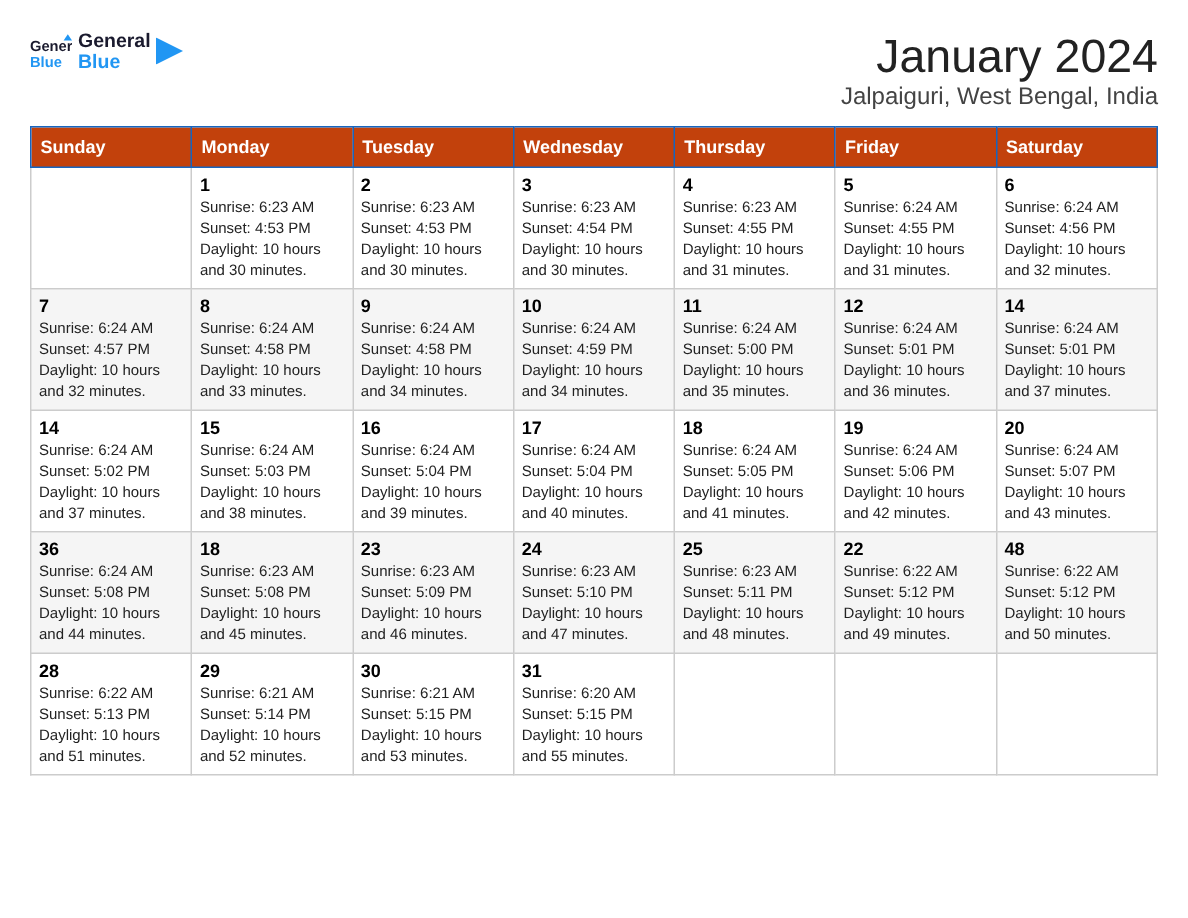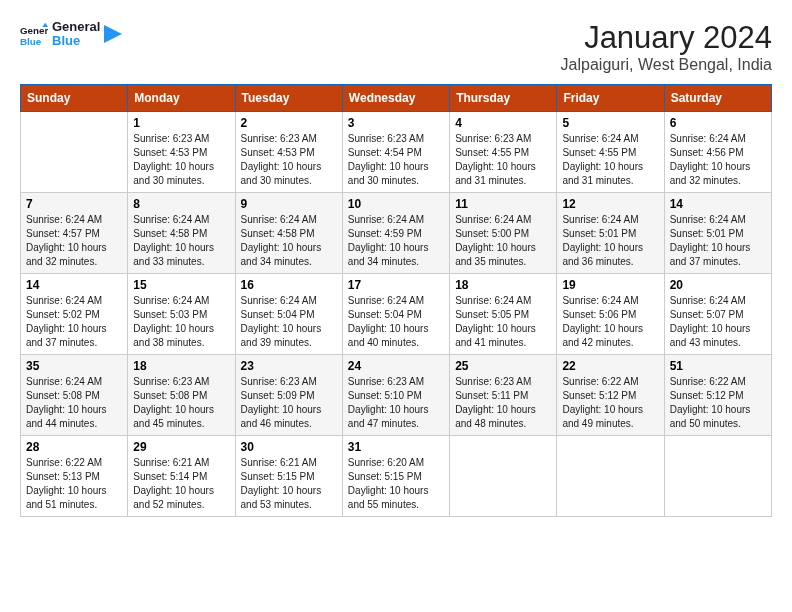--- a/index.html
+++ b/index.html
@@ -236,21 +236,21 @@
       </td>
         <td>
         <span class="day-num">20</span>
         <div class="day-info">
           Sunrise: 6:24 AM<br>Sunset: 5:07 PM<br>Daylight: 10 hours and 43 minutes.
         </div>
       </td>
       </tr>
       <tr>
         <td>
-        <span class="day-num">35</span>
+        <span class="day-num">36</span>
         <div class="day-info">
           Sunrise: 6:24 AM<br>Sunset: 5:08 PM<br>Daylight: 10 hours and 44 minutes.
         </div>
       </td>
         <td>
         <span class="day-num">18</span>
         <div class="day-info">
           Sunrise: 6:23 AM<br>Sunset: 5:08 PM<br>Daylight: 10 hours and 45 minutes.
         </div>
       </td>
@@ -272,21 +272,21 @@
           Sunrise: 6:23 AM<br>Sunset: 5:11 PM<br>Daylight: 10 hours and 48 minutes.
         </div>
       </td>
         <td>
         <span class="day-num">22</span>
         <div class="day-info">
           Sunrise: 6:22 AM<br>Sunset: 5:12 PM<br>Daylight: 10 hours and 49 minutes.
         </div>
       </td>
         <td>
-        <span class="day-num">51</span>
+        <span class="day-num">48</span>
         <div class="day-info">
           Sunrise: 6:22 AM<br>Sunset: 5:12 PM<br>Daylight: 10 hours and 50 minutes.
         </div>
       </td>
       </tr>
       <tr>
         <td>
         <span class="day-num">28</span>
         <div class="day-info">
           Sunrise: 6:22 AM<br>Sunset: 5:13 PM<br>Daylight: 10 hours and 51 minutes.

